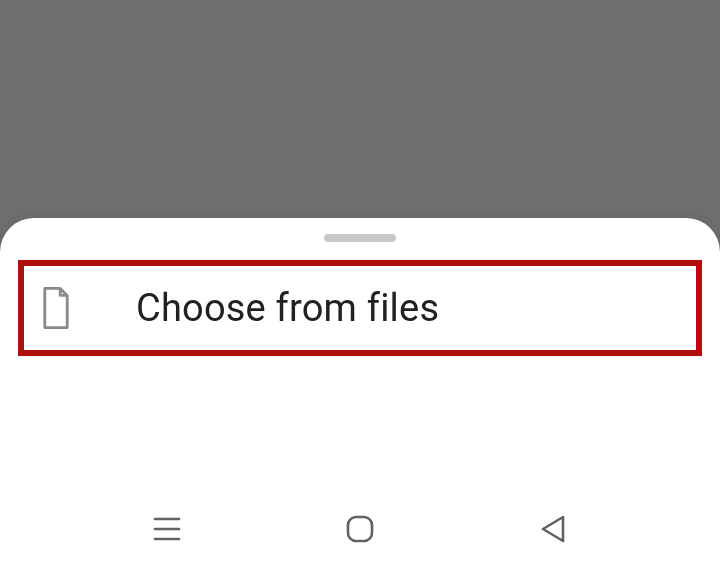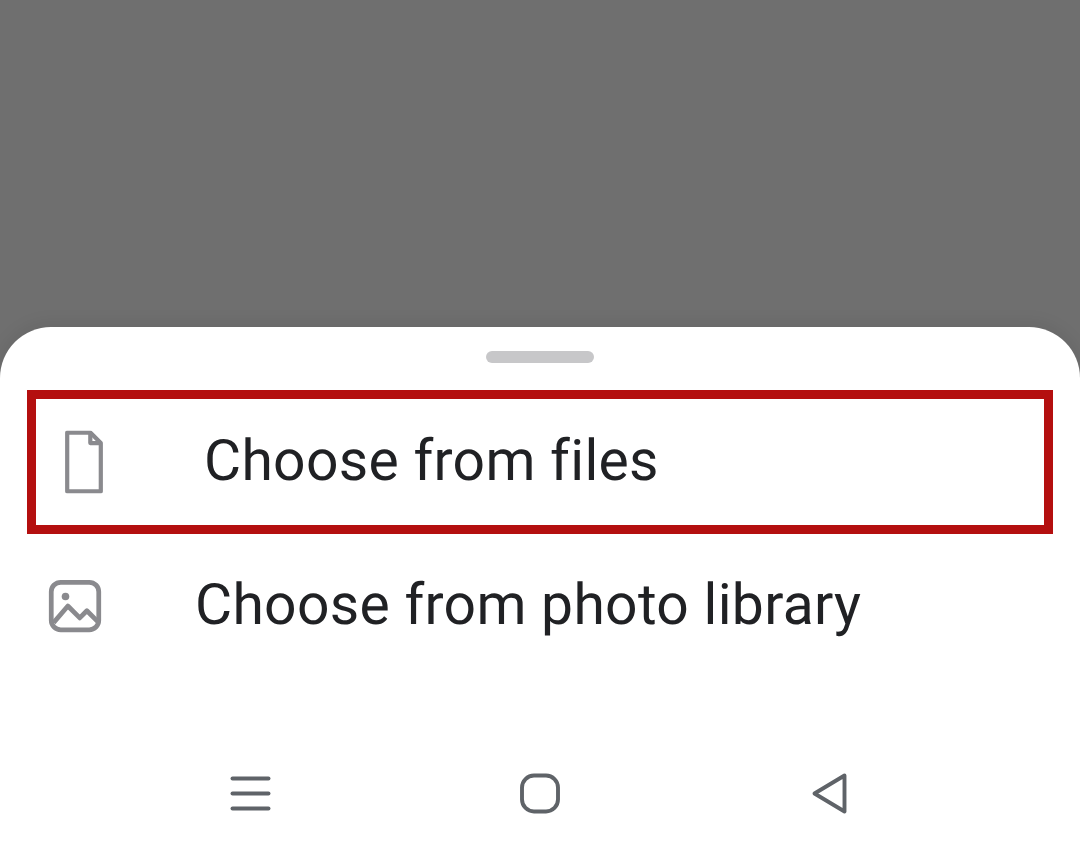--- a/index.html
+++ b/index.html
@@ -78,30 +78,20 @@
       <div class="option-row highlighted">
         <span class="option-icon">
           <svg width="34" height="42" viewBox="0 0 24 30" fill="none" stroke="#8a8a8e" stroke-width="2" stroke-linejoin="round">
             <path d="M4 1 H15 L20 6 V29 H4 Z"></path>
             <path d="M15 1 V6 H20"></path>
           </svg>
         </span>
         <span class="option-label">Choose from files</span>
       </div>
 
-      <div class="option-row">
-        <span class="option-icon">
-          <svg width="38" height="38" viewBox="0 0 24 24" fill="none" stroke="#8a8a8e" stroke-width="2" stroke-linejoin="round">
-            <rect x="2" y="2" width="20" height="20" rx="4"></rect>
-            <circle cx="8" cy="8" r="1.6" fill="#8a8a8e" stroke="none"></circle>
-            <path d="M3 19 L9 12 L14 17 L17 14 L22 19"></path>
-          </svg>
-        </span>
-        <span class="option-label">Choose from photo library</span>
-      </div>
 
     </div>
 
     <div class="nav-bar">
       <div class="nav-btn">
         <svg width="30" height="26" viewBox="0 0 30 26" stroke="#5f6368" stroke-width="2.6" stroke-linecap="round">
           <line x1="3" y1="3" x2="27" y2="3"></line>
           <line x1="3" y1="13" x2="27" y2="13"></line>
           <line x1="3" y1="23" x2="27" y2="23"></line>
         </svg>

